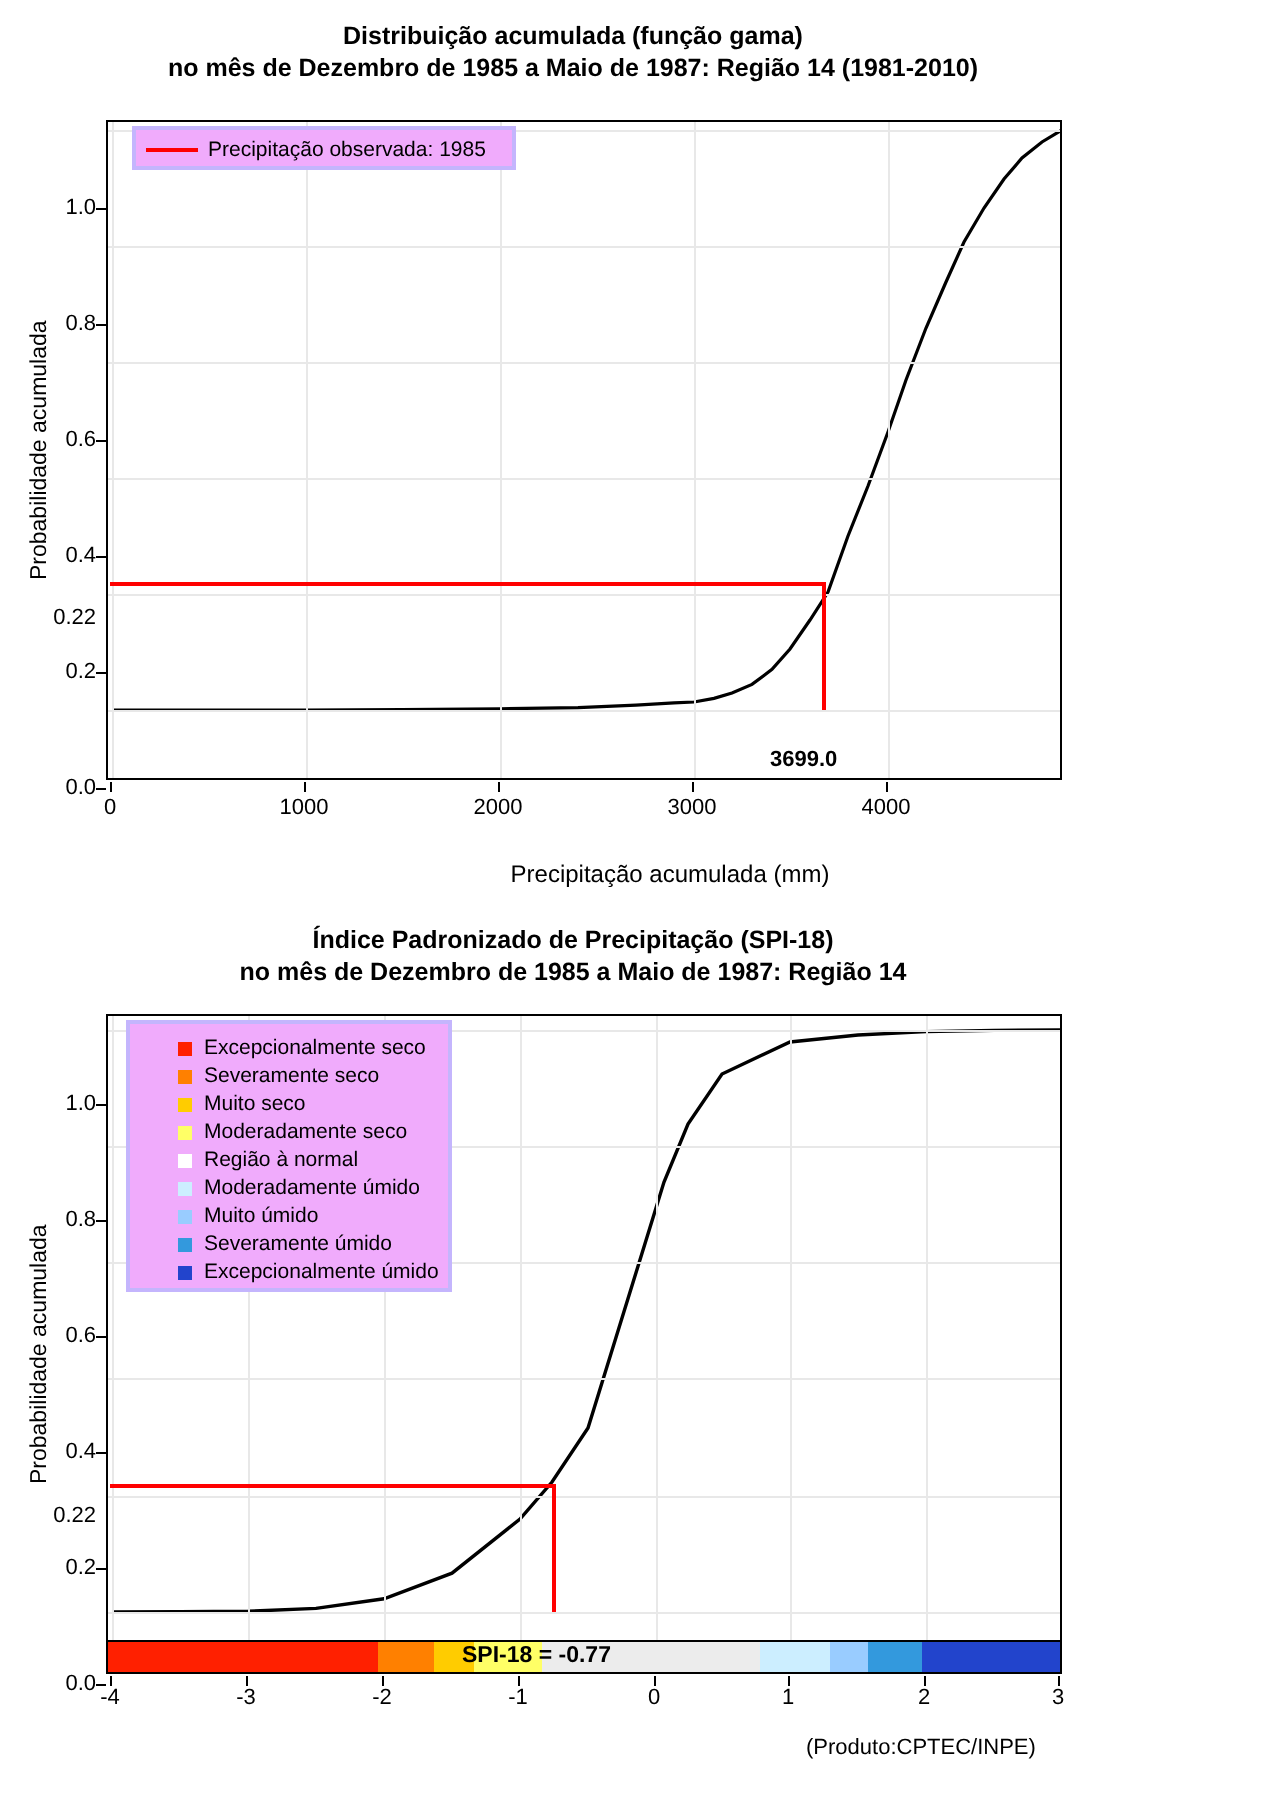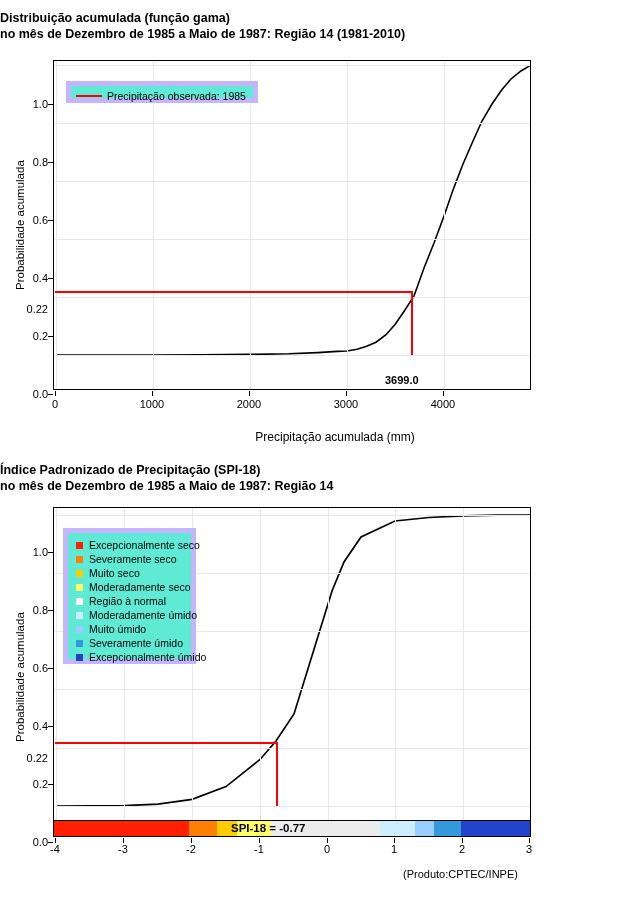--- a/index.html
+++ b/index.html
@@ -24,21 +24,21 @@
     left: 0;
     width: 640px;
   }
   #panel-top { top: 0; height: 452px; }
   #panel-bottom { top: 452px; height: 448px; }
 
   .title {
     position: absolute;
     left: 0;
     width: 573px;
-    text-align: left;
+    text-align: center;
     font-size: 12.5px;
     font-weight: bold;
     line-height: 16px;
   }
   .title .l2 { display: block; }
 
   .plotbox {
     position: absolute;
     border: 1px solid #000000;
     box-sizing: border-box;
@@ -86,24 +86,23 @@
   .ylabel {
     position: absolute;
     font-size: 11.5px;
     transform: rotate(-90deg);
     transform-origin: left top;
     white-space: nowrap;
   }
 
   .legendbox {
     position: absolute;
-    border: 5px solid #c4b5fd;
-    background: #5eead4;
+    border: 2px solid #c4b5fd;
+    background: #f0abfc;
     box-sizing: border-box;
-    margin-top: 18px;
   }
   .legend-row {
     display: flex;
     align-items: center;
     height: 14px;
     font-size: 10.5px;
     white-space: nowrap;
   }
   .legend-line {
     width: 26px;
@@ -250,21 +249,21 @@
       <div class="gridh" style="top:7px;"></div>
 
       <svg width="478" height="330" viewBox="0 0 478 330">
         <polyline fill="none" stroke="#000000" stroke-width="1.7" points="2,298 36,297.9 70,297.6 104,296.2 138,291.4 172,278.6 206,251.5 222,233 240,206 274,96 278,83 290,54 307,29 341,13 375,9.5 409,7.8 443,7.2 476,7"></polyline>
       </svg>
 
       <div class="redline" style="left:1px; top:234px; width:222px; height:2px;"></div>
       <div class="redline" style="left:222px; top:234px; width:2px; height:64px;"></div>
     </div>
 
-    <div class="legendbox" style="left:63px; top:58px; width:133px; height:136px; padding:5px 4px;">
+    <div class="legendbox" style="left:63px; top:58px; width:163px; height:136px; padding:5px 20px;">
       <div class="legend-row">
         <span class="legend-sq" style="background:#ff2000;"></span>
         <span>Excepcionalmente seco</span>
       </div>
       <div class="legend-row">
         <span class="legend-sq" style="background:#ff8000;"></span>
         <span>Severamente seco</span>
       </div>
       <div class="legend-row">
         <span class="legend-sq" style="background:#ffcc00;"></span>

